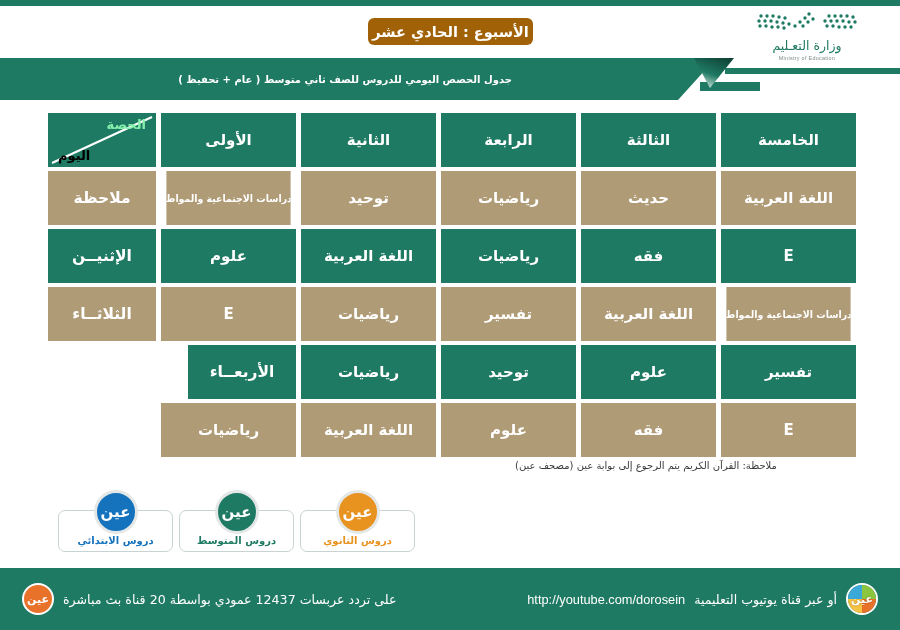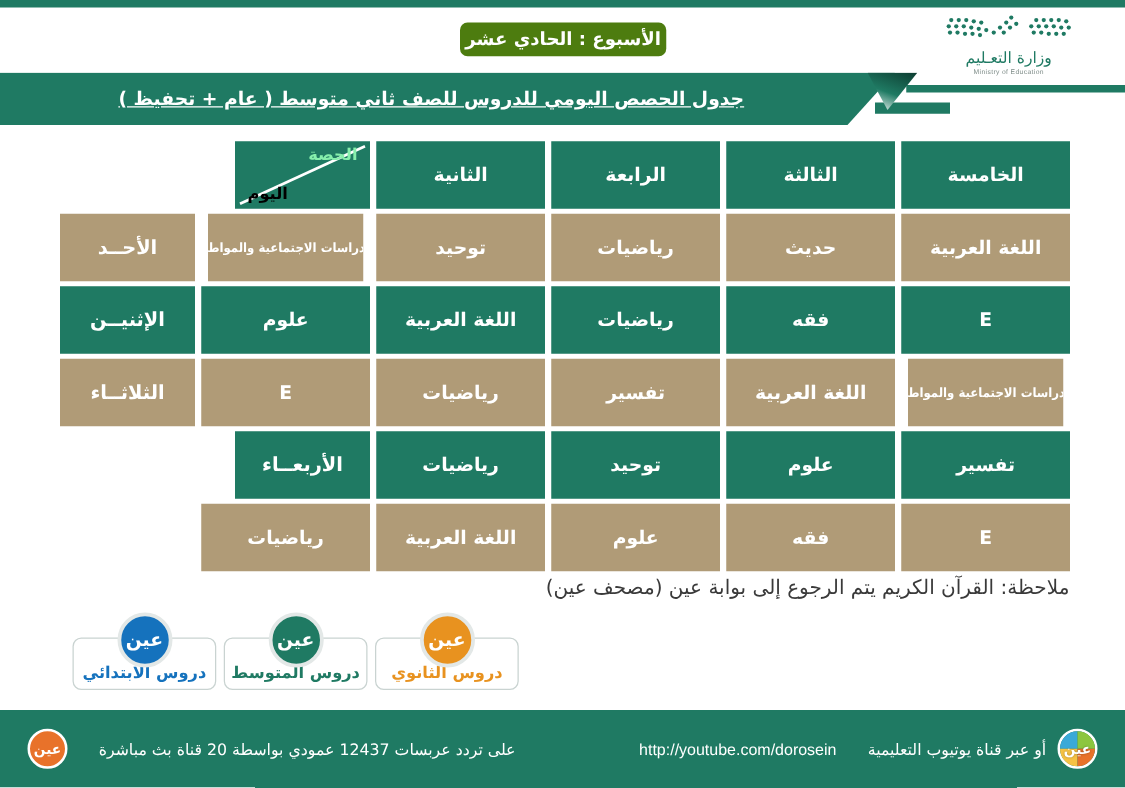--- a/index.html
+++ b/index.html
@@ -24,21 +24,21 @@
   .logo-underline {
     position: absolute; right: 0; top: 68px;
     width: 175px; height: 6px;
     background: #1f7a63;
   }
 
   
   .week-pill {
     position: absolute; left: 368px; top: 18px;
     width: 165px; height: 27px;
-    background: #4d7c0f;
+    background: #a16207;
     border-radius: 6px;
     color: #ffffff;
     font-size: 14.5px;
     font-weight: bold;
     display: flex; align-items: center; justify-content: center;
     letter-spacing: 0px;
   }
 
   
   .ministry-logo {
@@ -76,21 +76,21 @@
   }
   .ribbon-tail {
     position: absolute; left: 700px; top: 24px;
     width: 60px; height: 9px;
     background: #1f7a63;
   }
   .ribbon-title {
     position: absolute; left: 0; top: 0;
     width: 690px; height: 42px;
     display: flex; align-items: center; justify-content: center;
-    color: #ffffff; font-size: 15px; font-weight: bold; text-decoration: underline;
+    color: #ffffff; font-size: 10px; font-weight: bold;
   }
 
   
   .table {
     position: absolute; right: 44px; top: 113px;
     width: 812px;
     display: flex; flex-direction: column;
     gap: 4px;
   }
   .row { display: flex; flex-direction: row; gap: 5px; height: 54px; }
@@ -123,40 +123,40 @@
   }
   .corner .lbl-day {
     position: absolute; left: 10px; bottom: 4px;
     color: #000000; font-size: 13px; font-weight: bold;
   }
 
   
   .note {
     position: absolute; right: 44px; top: 460px;
     width: 420px; text-align: center;
-    color: #3a3a3a; font-size: 16px;
+    color: #3a3a3a; font-size: 10px;
   }
 
   
   .badges {
     position: absolute; left: 58px; top: 490px;
     display: flex; flex-direction: row; gap: 6px;
     align-items: flex-start;
   }
   .badge-item { position: relative; width: 115px; height: 62px; }
   .badge-box {
     position: absolute; left: 0; bottom: 0;
     width: 115px; height: 42px;
     border: 1.6px solid #c9d3d1;
     border-radius: 7px;
     background: #ffffff;
     display: flex; align-items: flex-end; justify-content: center;
     padding-bottom: 5px;
   }
-  .badge-label { font-size: 13px; font-weight: bold; }
+  .badge-label { font-size: 10px; font-weight: bold; }
   .badge-circle {
     position: absolute; top: 0; left: 50%;
     transform: translateX(-50%);
     width: 44px; height: 44px; border-radius: 50%;
     border: 3px solid #e3e8e7;
     display: flex; align-items: center; justify-content: center;
     color: #ffffff; font-size: 15px; font-weight: bold;
     z-index: 2;
   }
 
@@ -167,21 +167,21 @@
     background: #1f7a63;
     border-radius: 0 0 0 0;
   }
   .footer-inner {
     position: absolute; left: 0; top: 0; width: 900px; height: 62px;
     display: flex; flex-direction: row; align-items: center;
     justify-content: space-between;
     padding: 0 22px;
   }
   .foot-group { display: flex; flex-direction: row; align-items: center; gap: 9px; }
-  .foot-text { color: #ffffff; font-size: 12.6px; margin-left: 16px; }
+  .foot-text { color: #ffffff; font-size: 12.6px; }
   .foot-url {
     color: #ffffff; font-size: 12.8px;
     font-family: "Liberation Sans", sans-serif; direction: ltr;
   }
   .foot-circle {
     width: 32px; height: 32px; border-radius: 50%;
     border: 2.5px solid #ffffff;
     display: flex; align-items: center; justify-content: center;
     color: #ffffff; font-size: 11px; font-weight: bold;
     flex: 0 0 auto; overflow: hidden; position: relative;
@@ -266,36 +266,37 @@
     <div class="ribbon-title">جدول الحصص اليومي للدروس للصف ثاني متوسط ( عام + تحفيظ )</div>
   </div>
 
   <div class="table">
 
     <div class="row">
       <div class="cell green">الخامسة</div>
       <div class="cell green">الثالثة</div>
       <div class="cell green">الرابعة</div>
       <div class="cell green">الثانية</div>
+      <div class="cell green">الأولى</div>
       <div class="cell corner">
         <svg class="slash" viewBox="0 0 108 54" preserveAspectRatio="none">
           <line x1="4" y1="50" x2="104" y2="4" stroke="#ffffff" stroke-width="2.2"></line>
         </svg>
         <span class="lbl-period">الحصة</span>
         <span class="lbl-day">اليوم</span>
       </div>
     </div>
 
     <div class="row">
       <div class="cell tan">اللغة العربية</div>
       <div class="cell tan">حديث</div>
       <div class="cell tan">رياضيات</div>
       <div class="cell tan">توحيد</div>
       <div class="cell tan narrow-text">الدراسات الاجتماعية والمواطنة</div>
-      <div class="cell day tan">الأحــد</div>
+      <div class="cell day tan">ملاحظة</div>
     </div>
 
     <div class="row">
       <div class="cell green">E</div>
       <div class="cell green">فقه</div>
       <div class="cell green">رياضيات</div>
       <div class="cell green">اللغة العربية</div>
       <div class="cell green">علوم</div>
       <div class="cell day green">الإثنيــن</div>
     </div>

